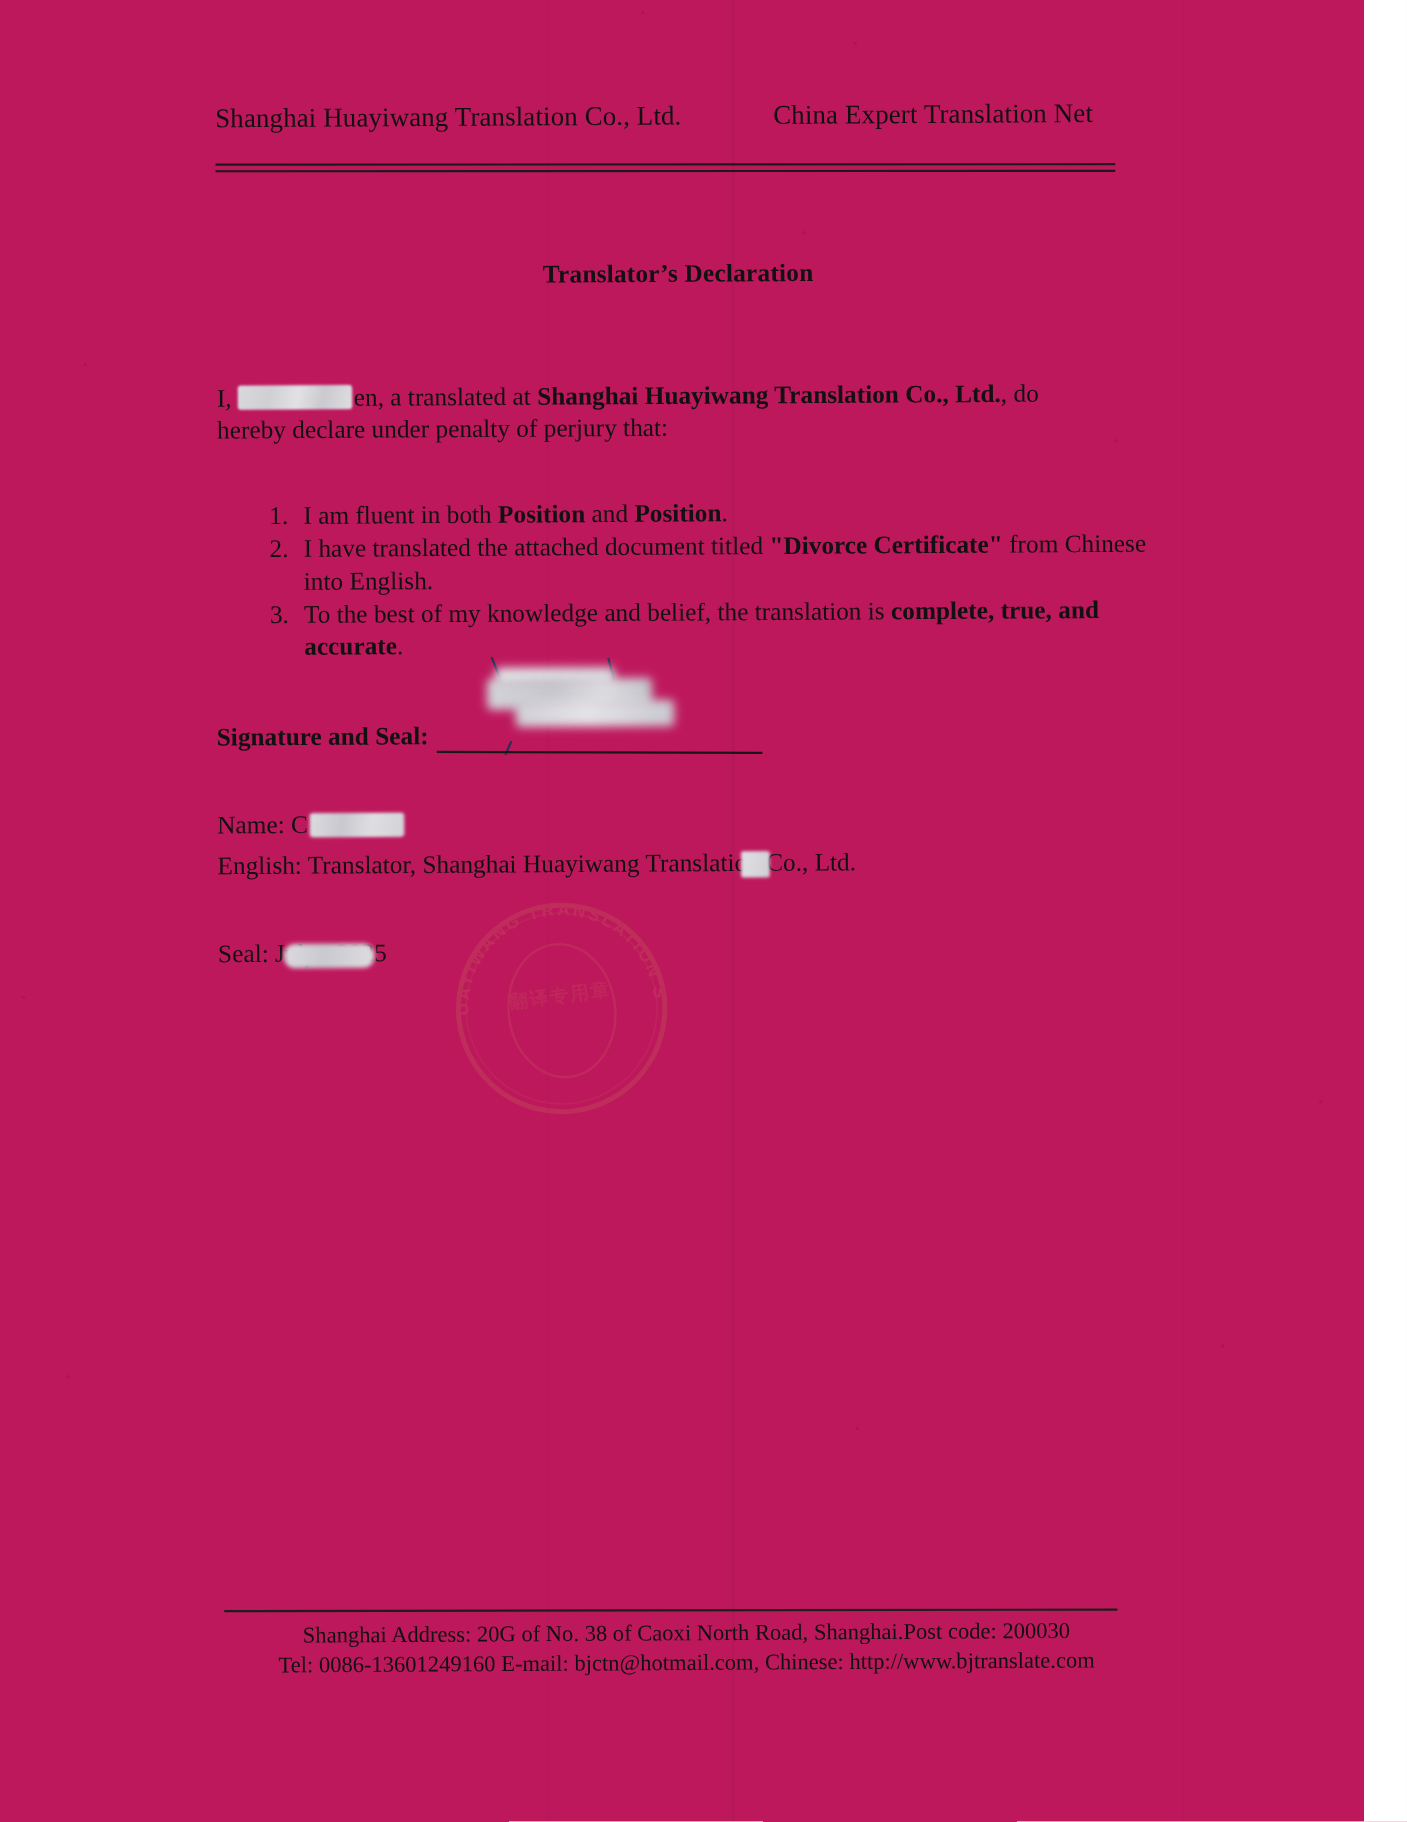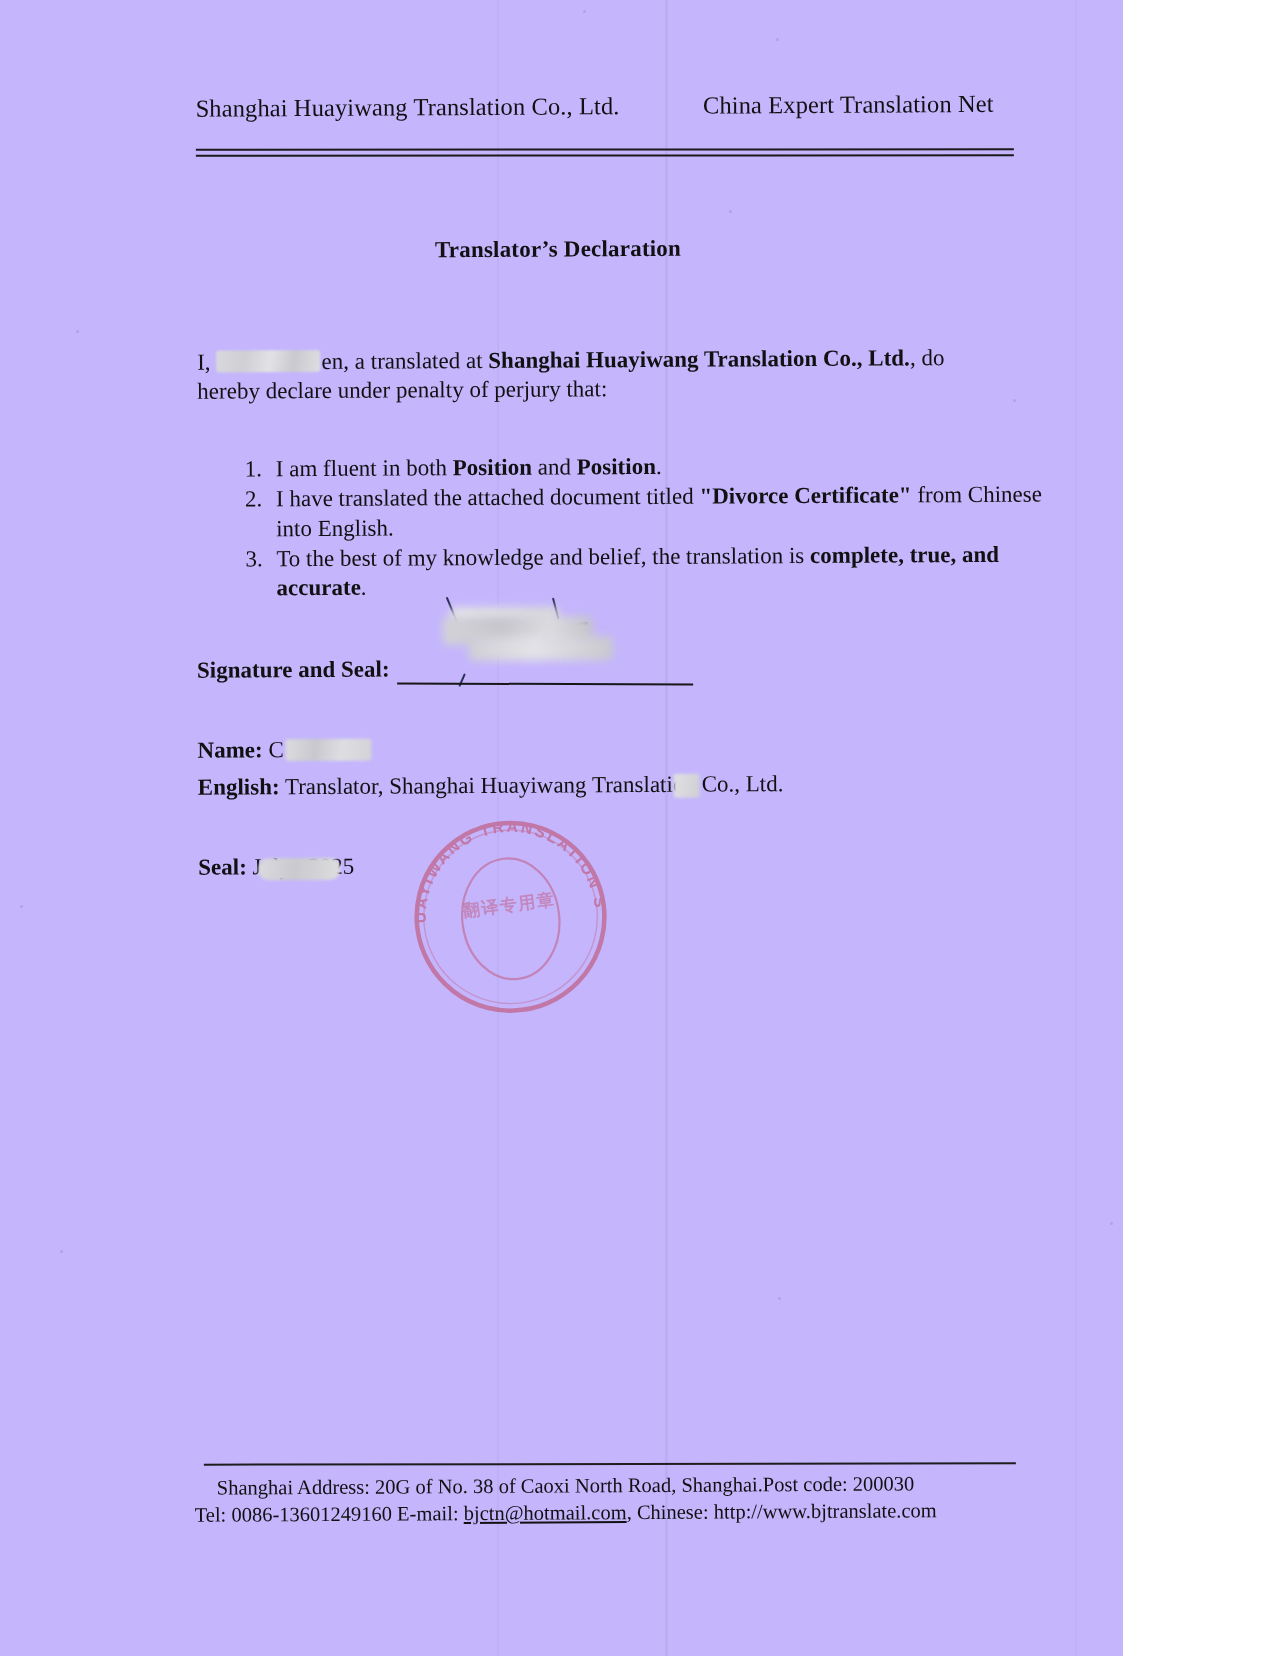--- a/index.html
+++ b/index.html
@@ -3,23 +3,23 @@
 <meta charset="utf-8">
 <title>Translator's Declaration</title>
 <style>
   html, body {
     margin: 0;
     padding: 0;
     background: #ffffff;
   }
   .page {
     position: relative;
-    width: 1123px;
+    width: 1240px;
     height: 1656px;
-    background: #c4b5fd;
+    background: #be185d;
     overflow: hidden;
     font-family: "Liberation Serif", "DejaVu Serif", serif;
     color: #111111;
   }
 
   
   .scanband {
     position: absolute;
     top: 0;
     bottom: 0;
@@ -204,21 +204,21 @@
     border-radius: 4px;
   }
 
   
   .field {
     position: absolute;
     left: 198px;
     font-size: 23px;
     white-space: nowrap;
   }
-  .field .lbl { font-weight: bold; }
+  .field .lbl { font-weight: normal; }
   .field-name { top: 735px; }
   .field-position { top: 772px; }
   .field-date { top: 852px; }
 
   .redact-name { width: 86px; height: 22px; vertical-align: -4px; margin-left: 2px;
     display: inline-block; border-radius: 3px; filter: blur(1.6px);
     background: linear-gradient(100deg,#dcdce0 0%, #c8c8ce 35%, #dedee2 65%, #d2d2d7 100%); }
   .redact-pos { position: absolute; left: 674px; top: 774px; width: 26px; height: 24px;
     border-radius: 2px; filter: blur(1.5px);
     background: linear-gradient(100deg,#e0e0e4 0%, #cfcfd4 100%); }
@@ -258,21 +258,20 @@
   .footer {
     position: absolute;
     left: 0; right: 0;
     top: 1472px;
     text-align: center;
     font-size: 20.5px;
     line-height: 1.32;
   }
   .footer a, .footer .email {
     color: #111111;
-    text-decoration: underline;
   }
 </style>
 </head>
 <body>
 
 <div class="page">
 
   <div class="scanband b1"></div>
   <div class="scanband b2"></div>
   <div class="scanband b3"></div>

